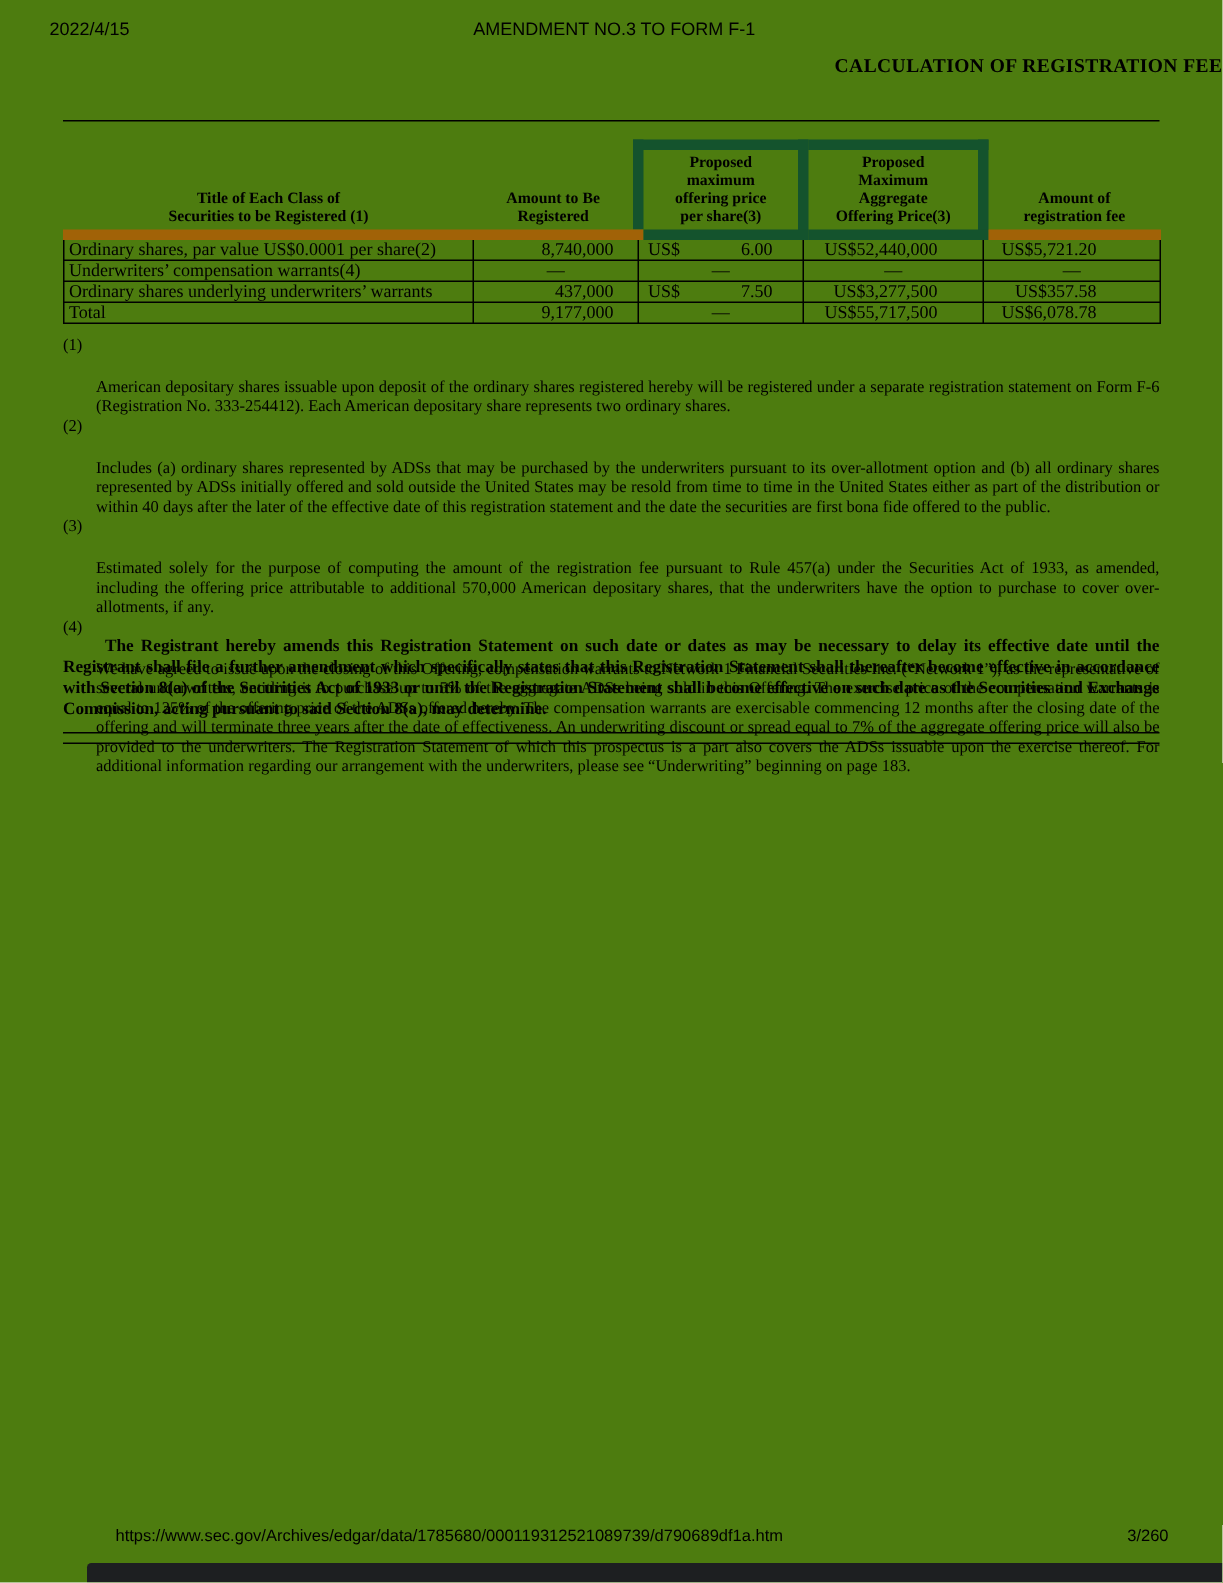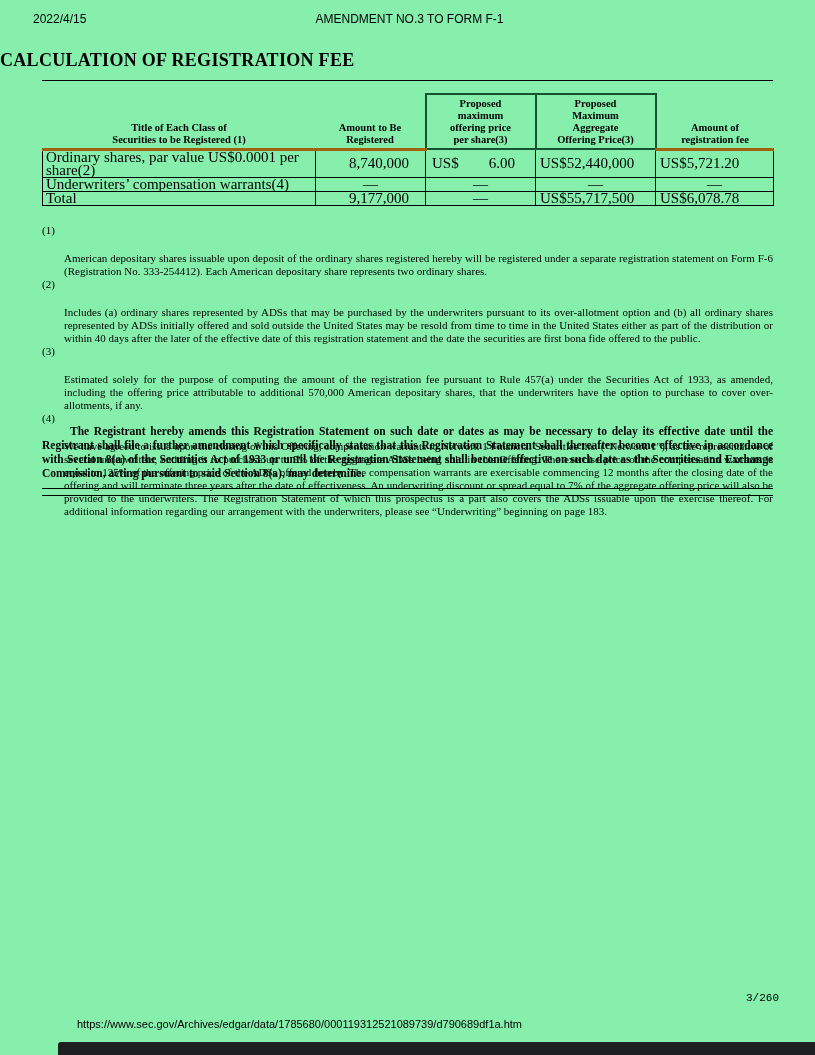--- a/index.html
+++ b/index.html
@@ -1,52 +1,52 @@
 <!DOCTYPE html>
 <html><head>
 <meta charset="utf-8">
 <style>
   html, body { margin: 0; padding: 0; background: #ffffff; }
   .page {
     position: relative;
     width: 815px;
     height: 1055px;
-    background: #86efac;
+    background: #4d7c0f;
     font-family: "Liberation Serif", serif;
     color: #000;
     overflow: hidden;
   }
   
   .print-header {
     position: absolute; top: 12px; left: 33px; right: 33px; height: 16px;
     font-family: "Liberation Sans", sans-serif; font-size: 12px;
   }
   .print-date { position: absolute; left: 0; top: 0; }
   .print-title { position: absolute; left: 4px; right: 0; text-align: center; top: 0; }
   .doc-heading {
     position: absolute; top: 36px; left: 0; right: 0;
-    text-align: left; font-weight: bold; font-size: 18px; letter-spacing: 0.3px; margin-top: 14px;
+    text-align: right; font-weight: bold; font-size: 13px; letter-spacing: 0.3px;
   }
   .top-rule { position: absolute; top: 80px; left: 42px; width: 731px; border-top: 1px solid #000; }
 
   
   table.fee-table {
     position: absolute; top: 93px; left: 42px; width: 731px;
     border-collapse: collapse; table-layout: fixed;
     font-size: 11px; line-height: 12px;
   }
   .fee-table th {
     font-weight: bold; text-align: center; vertical-align: bottom;
     padding: 3px 2px 2px; white-space: pre-line; font-size: 10.5px;
   }
-  .fee-table th.plain { border: none; border-bottom: 3px solid #a16207; }
-  .fee-table th.boxed { border: 2px solid #14532d; }
+  .fee-table th.plain { border: none; border-bottom: 7px solid #a16207; }
+  .fee-table th.boxed { border: 7px solid #14532d; }
   .fee-table td {
     border: 1px solid #000; height: 13px; padding: 0 4px;
-    font-size: 15px; line-height: 13px; vertical-align: middle;
+    font-size: 12px; line-height: 13px; vertical-align: middle;
   }
   .fee-table td.title { text-align: left; padding-left: 3px; }
   .fee-table td.amt   { text-align: right; padding-right: 16px; }
   .fee-table td.agg   { text-align: right; padding-right: 30px; }
   .fee-table td.fee   { text-align: right; padding-right: 42px; }
   .fee-table td.dash  { text-align: center; }
   .fee-table td.price { padding: 0 4px; }
   .split { display: flex; justify-content: space-between; padding: 0 16px 0 2px; }
 
   
@@ -66,22 +66,22 @@
   }
   .sep1 { position: absolute; top: 488px; left: 42px; width: 731px; border-top: 1px solid #000; }
   .sep2 { position: absolute; top: 495px; left: 42px; width: 731px; border-top: 1px solid #000; }
 
   
   .footer-url {
     position: absolute; left: 33px; top: 1018px;
     font-family: "Liberation Sans", sans-serif; font-size: 11px; padding-left: 44px;
   }
   .footer-page {
-    position: absolute; right: 36px; top: 992px;
-    font-family: Liberation Mono, monospace; font-size: 11px;
+    position: absolute; right: 36px; top: 1018px;
+    font-family: Liberation Sans, sans-serif; font-size: 11px;
   }
   .bottom-bar {
     position: absolute; left: 58px; right: 0; bottom: 0; height: 13px;
     background: #1d1f21; border-top-left-radius: 3px;
   }
 </style>
 </head>
 <body>
 
 <div class="page">
@@ -135,20 +135,32 @@
         <td class="fee">US$5,721.20</td>
       </tr>
       <tr>
         <td class="title">Underwriters’ compensation warrants(4)</td>
         <td class="dash">—</td>
         <td class="dash">—</td>
         <td class="dash">—</td>
         <td class="dash">—</td>
       </tr>
       <tr>
+        <td class="title">Ordinary shares underlying underwriters’ warrants</td>
+        <td class="amt">437,000</td>
+        <td class="price">
+          <div class="split">
+            <span>US$</span>
+            <span>7.50</span>
+          </div>
+        </td>
+        <td class="agg">US$3,277,500</td>
+        <td class="fee">US$357.58</td>
+      </tr>
+      <tr>
         <td class="title">Total</td>
         <td class="amt">9,177,000</td>
         <td class="dash">—</td>
         <td class="agg">US$55,717,500</td>
         <td class="fee">US$6,078.78</td>
       </tr>
     </tbody>
   </table>
 
   <div class="footnotes">

